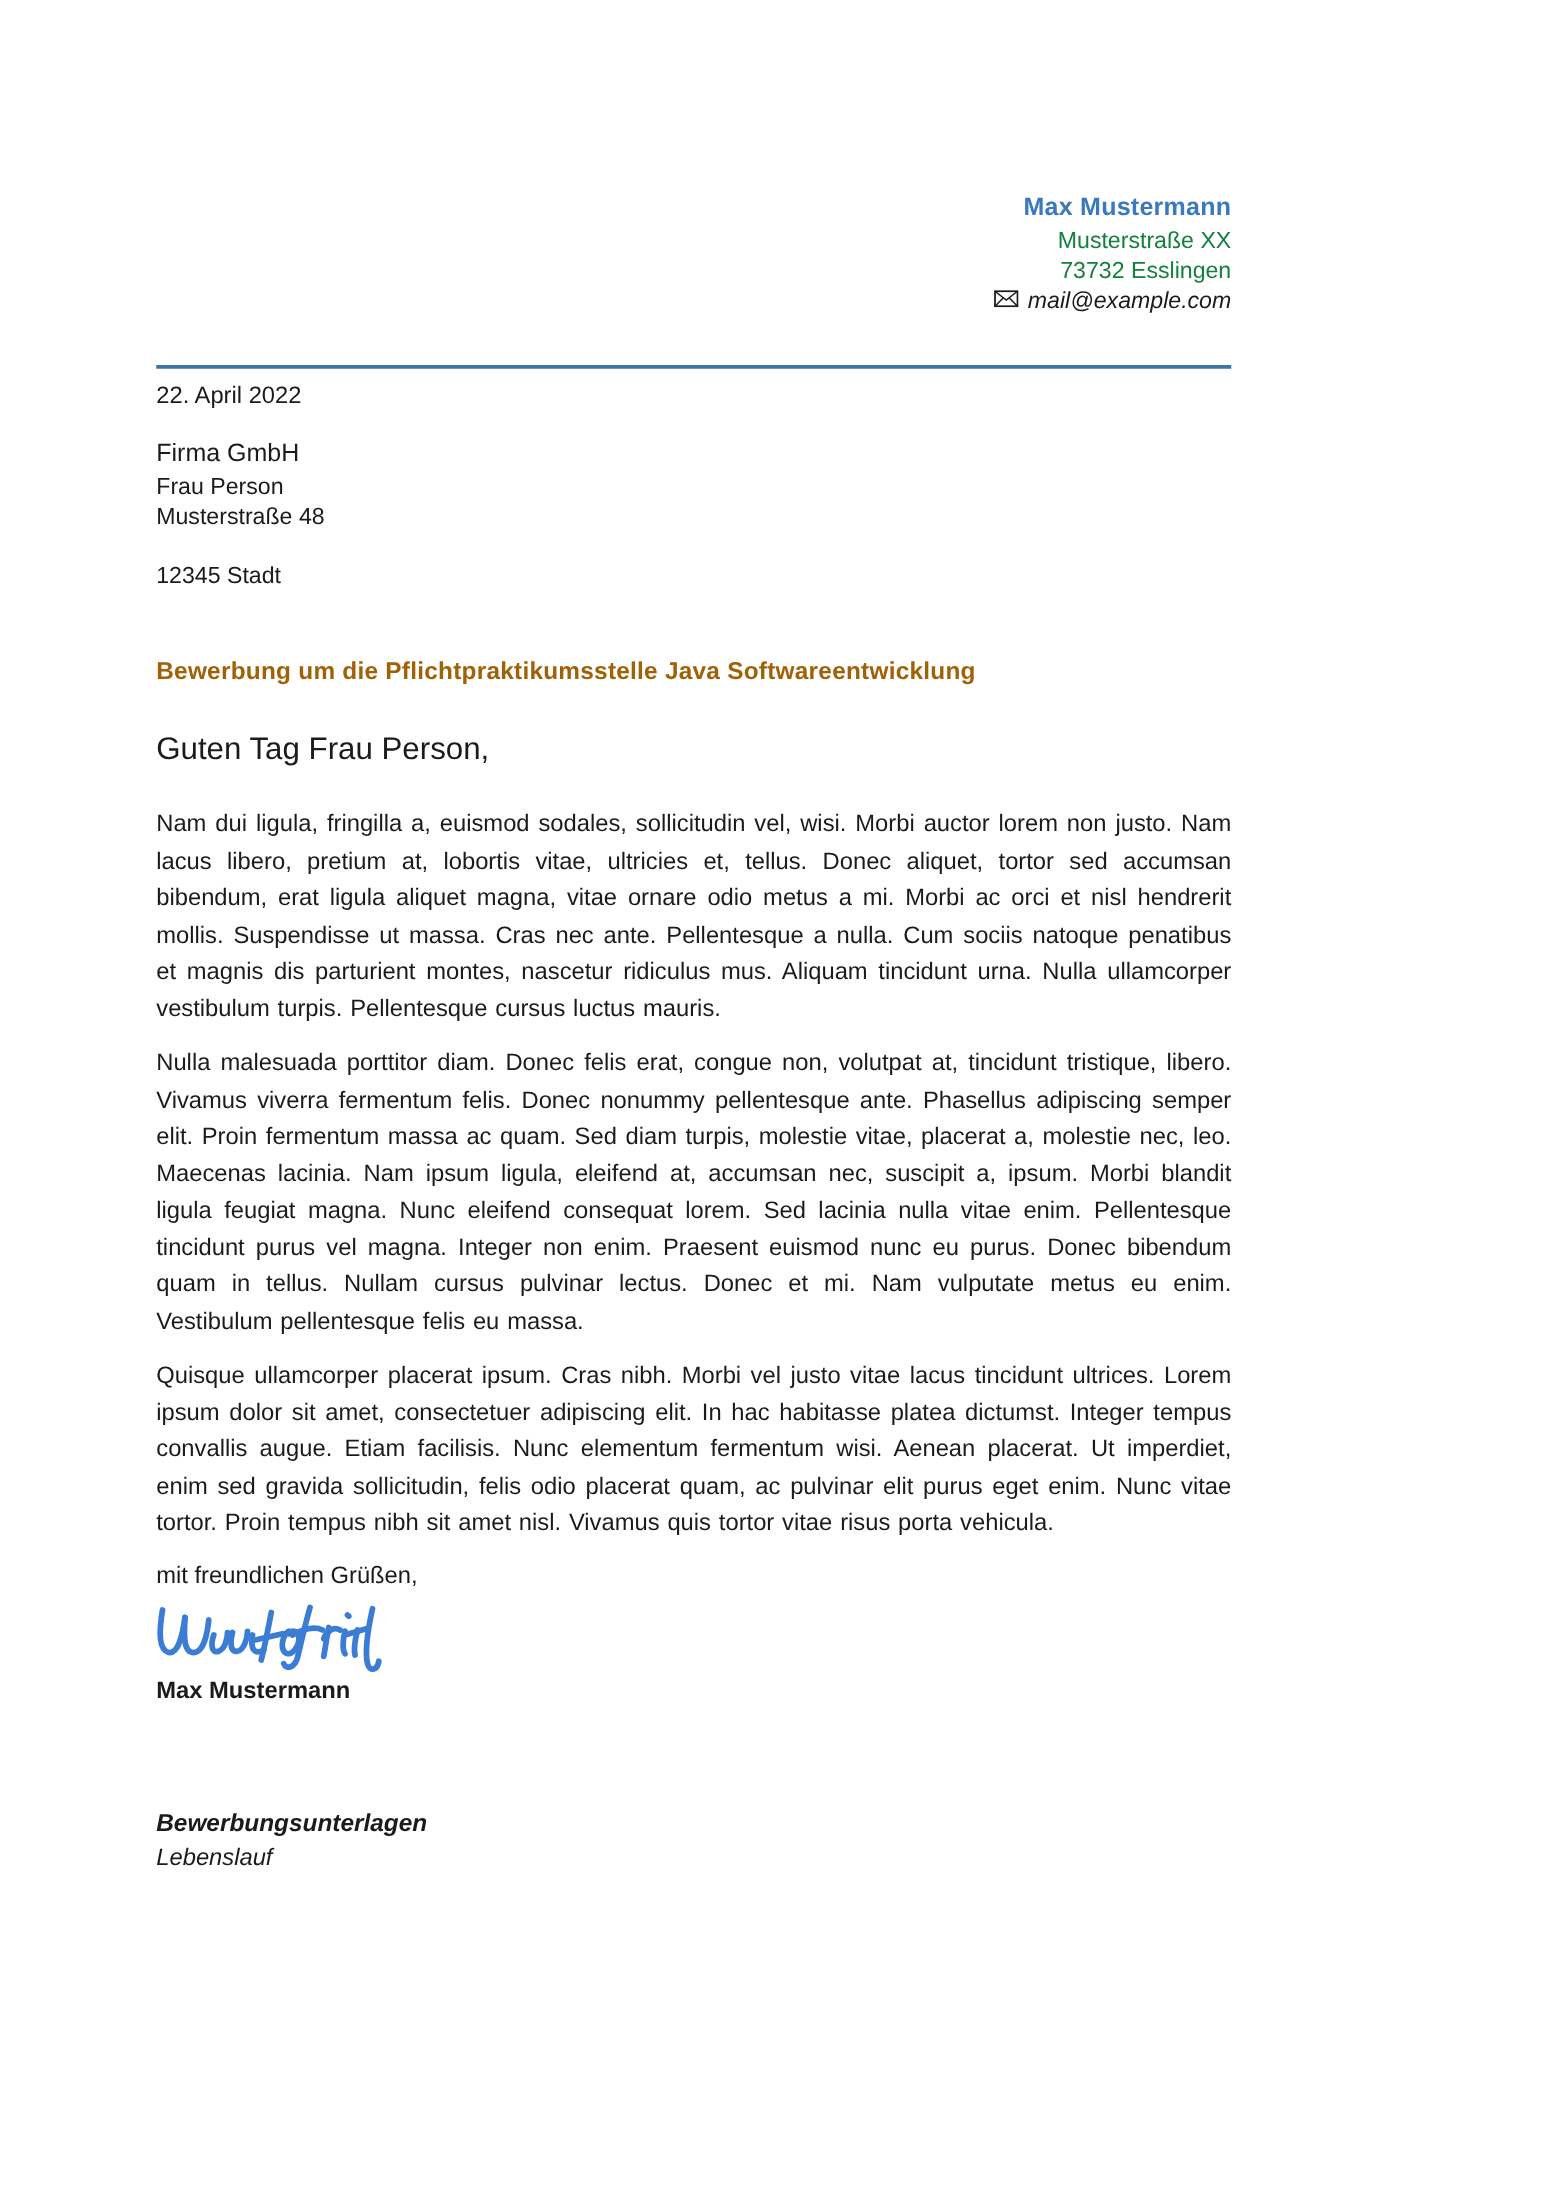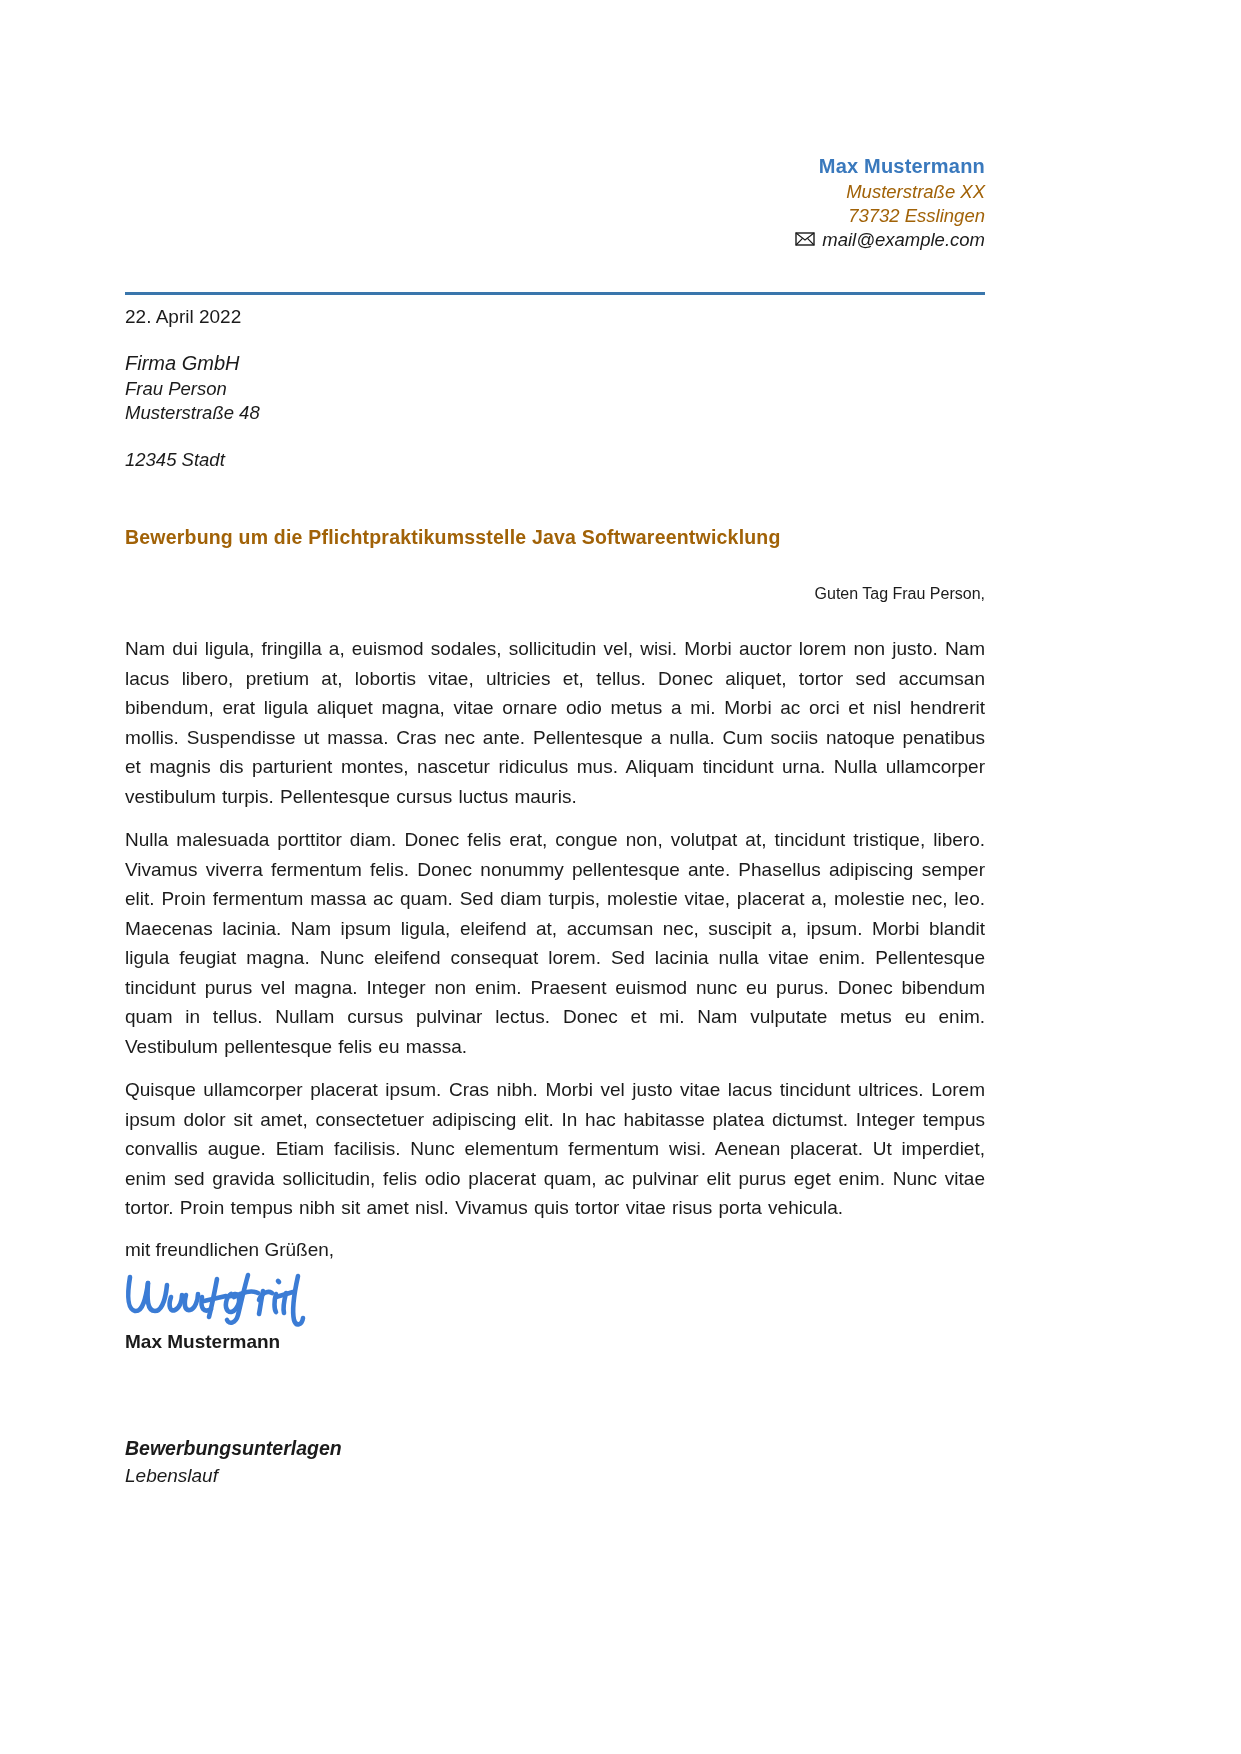--- a/index.html
+++ b/index.html
@@ -24,55 +24,53 @@
     line-height:24px;
     font-size:18.5px;
   }
   .sender .name{
     color:#3a79bd;
     font-weight:bold;
     font-size:20px;
     line-height:28px;
     letter-spacing:.2px;
   }
-  .sender .line{font-style:italic;color:#a16207;}
+  .sender .line{color:#15803d;}
   .sender .email-line{font-style:italic;display:flex;justify-content:flex-end;align-items:flex-start;gap:7px;}
   .envelope{display:inline-block;vertical-align:middle;}
   
   .rule{
     margin-top:40px;
     height:3px;
     background:#3a76ac;
     width:100%;
   }
   .date{
     margin-top:11px;
     font-size:19px;
   }
   
   .recipient{
     margin-top:22px;
     font-size:18.5px;
     line-height:24px;
-    font-style:italic;
   }
   .recipient .company{font-size:20px;line-height:27px;}
   .recipient .gap{height:23px;}
   
   .subject{
     margin-top:54px;
     color:#a16207;
     font-weight:bold;
     font-size:19.5px;
     letter-spacing:.2px;
   }
   .greeting{
     margin-top:36px;
-    font-size:16px;
-    text-align:right;
+    font-size:25px;
   }
   .body-par{
     font-size:19px;
     line-height:29.5px;
     text-align:justify;
     hyphens:auto;
     margin:0;
     margin-top:14px;
     word-spacing:1px;
   }

